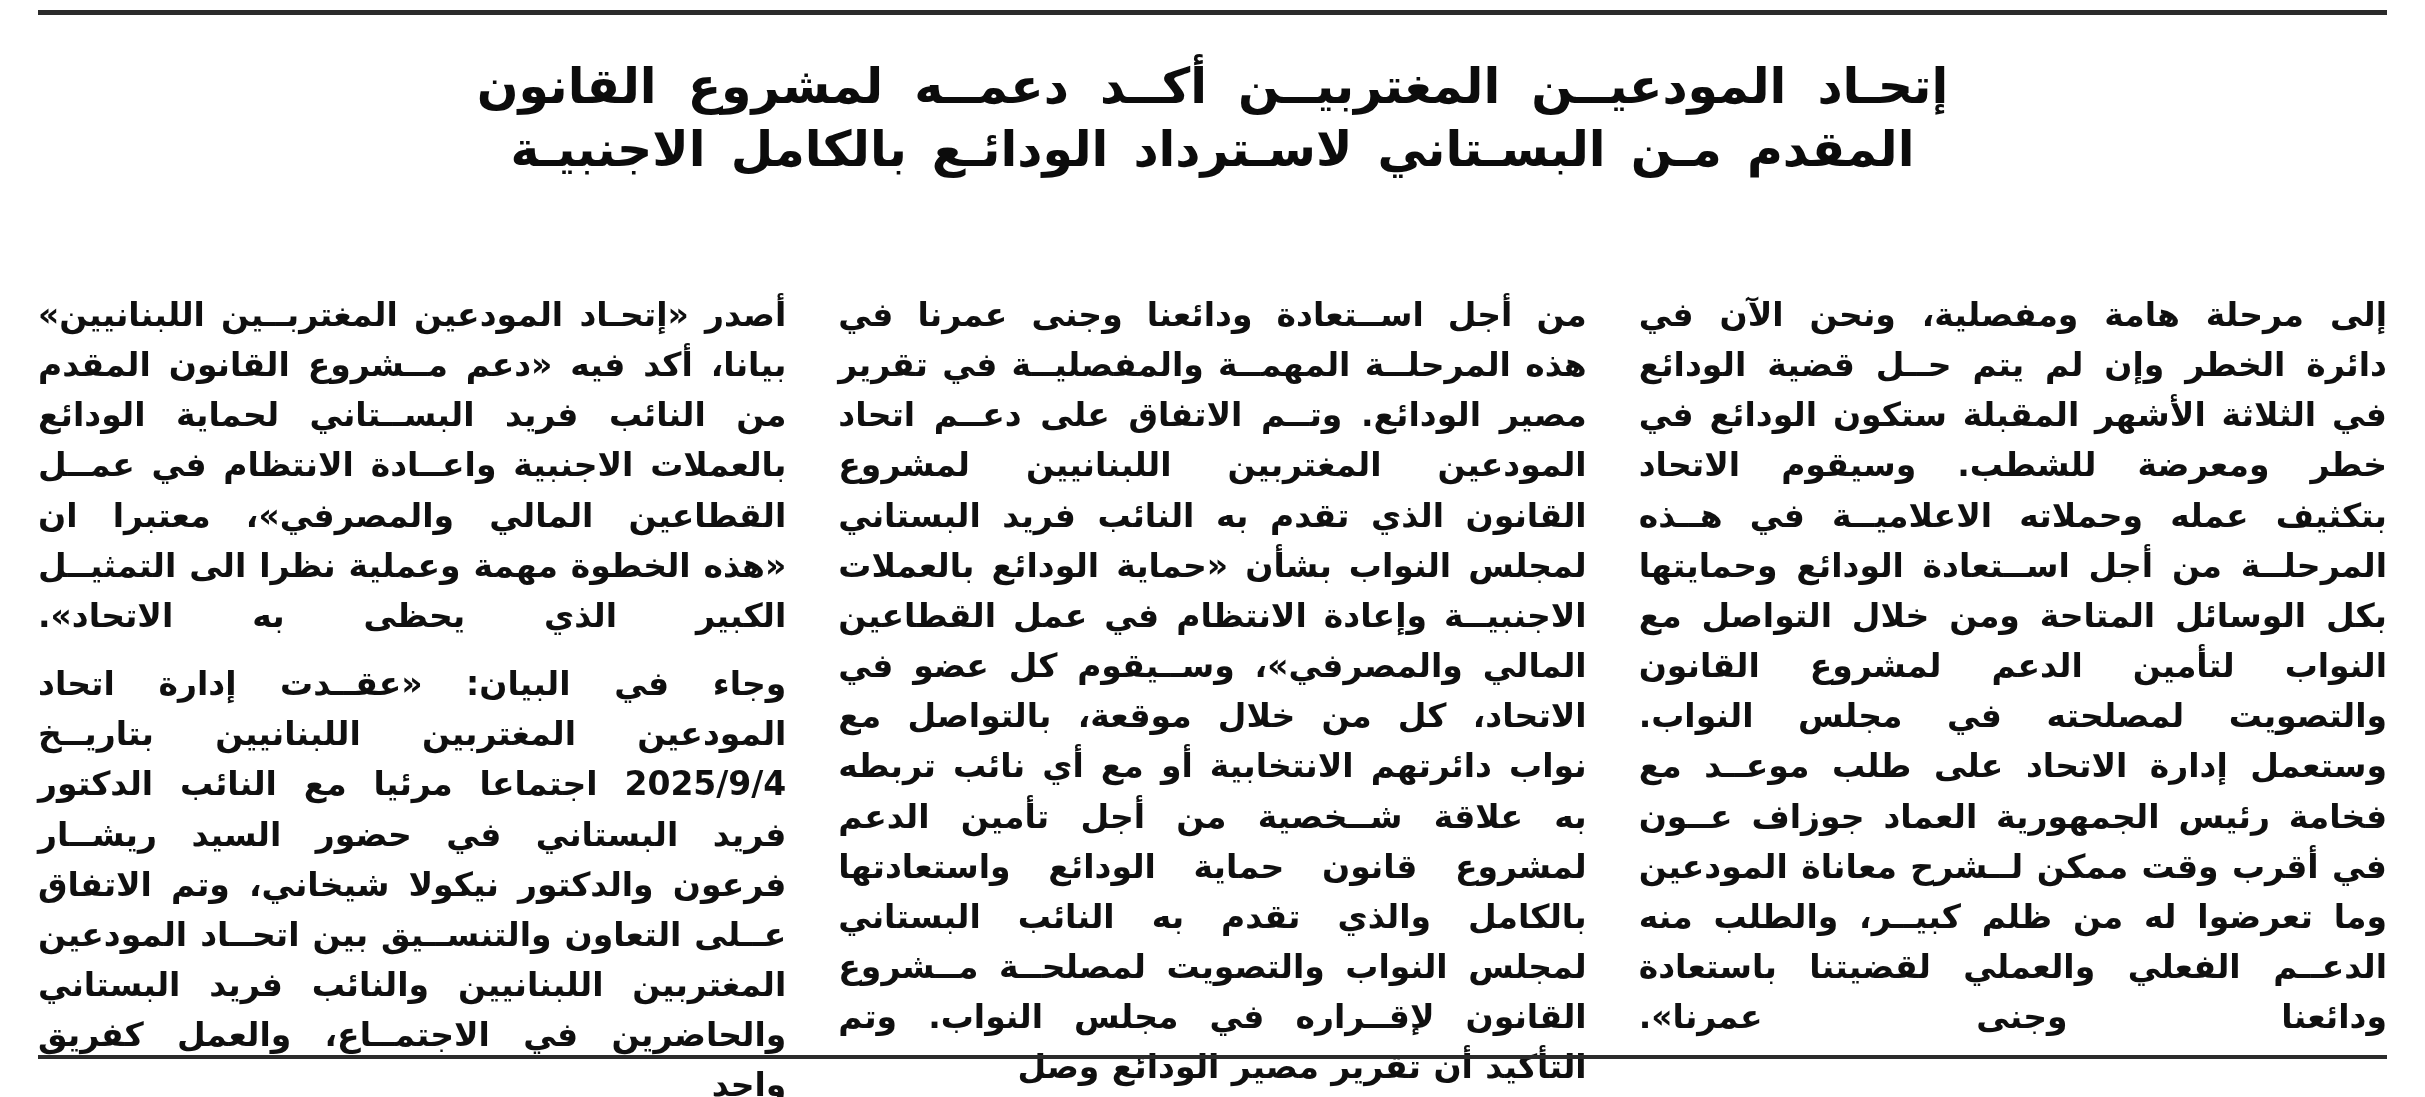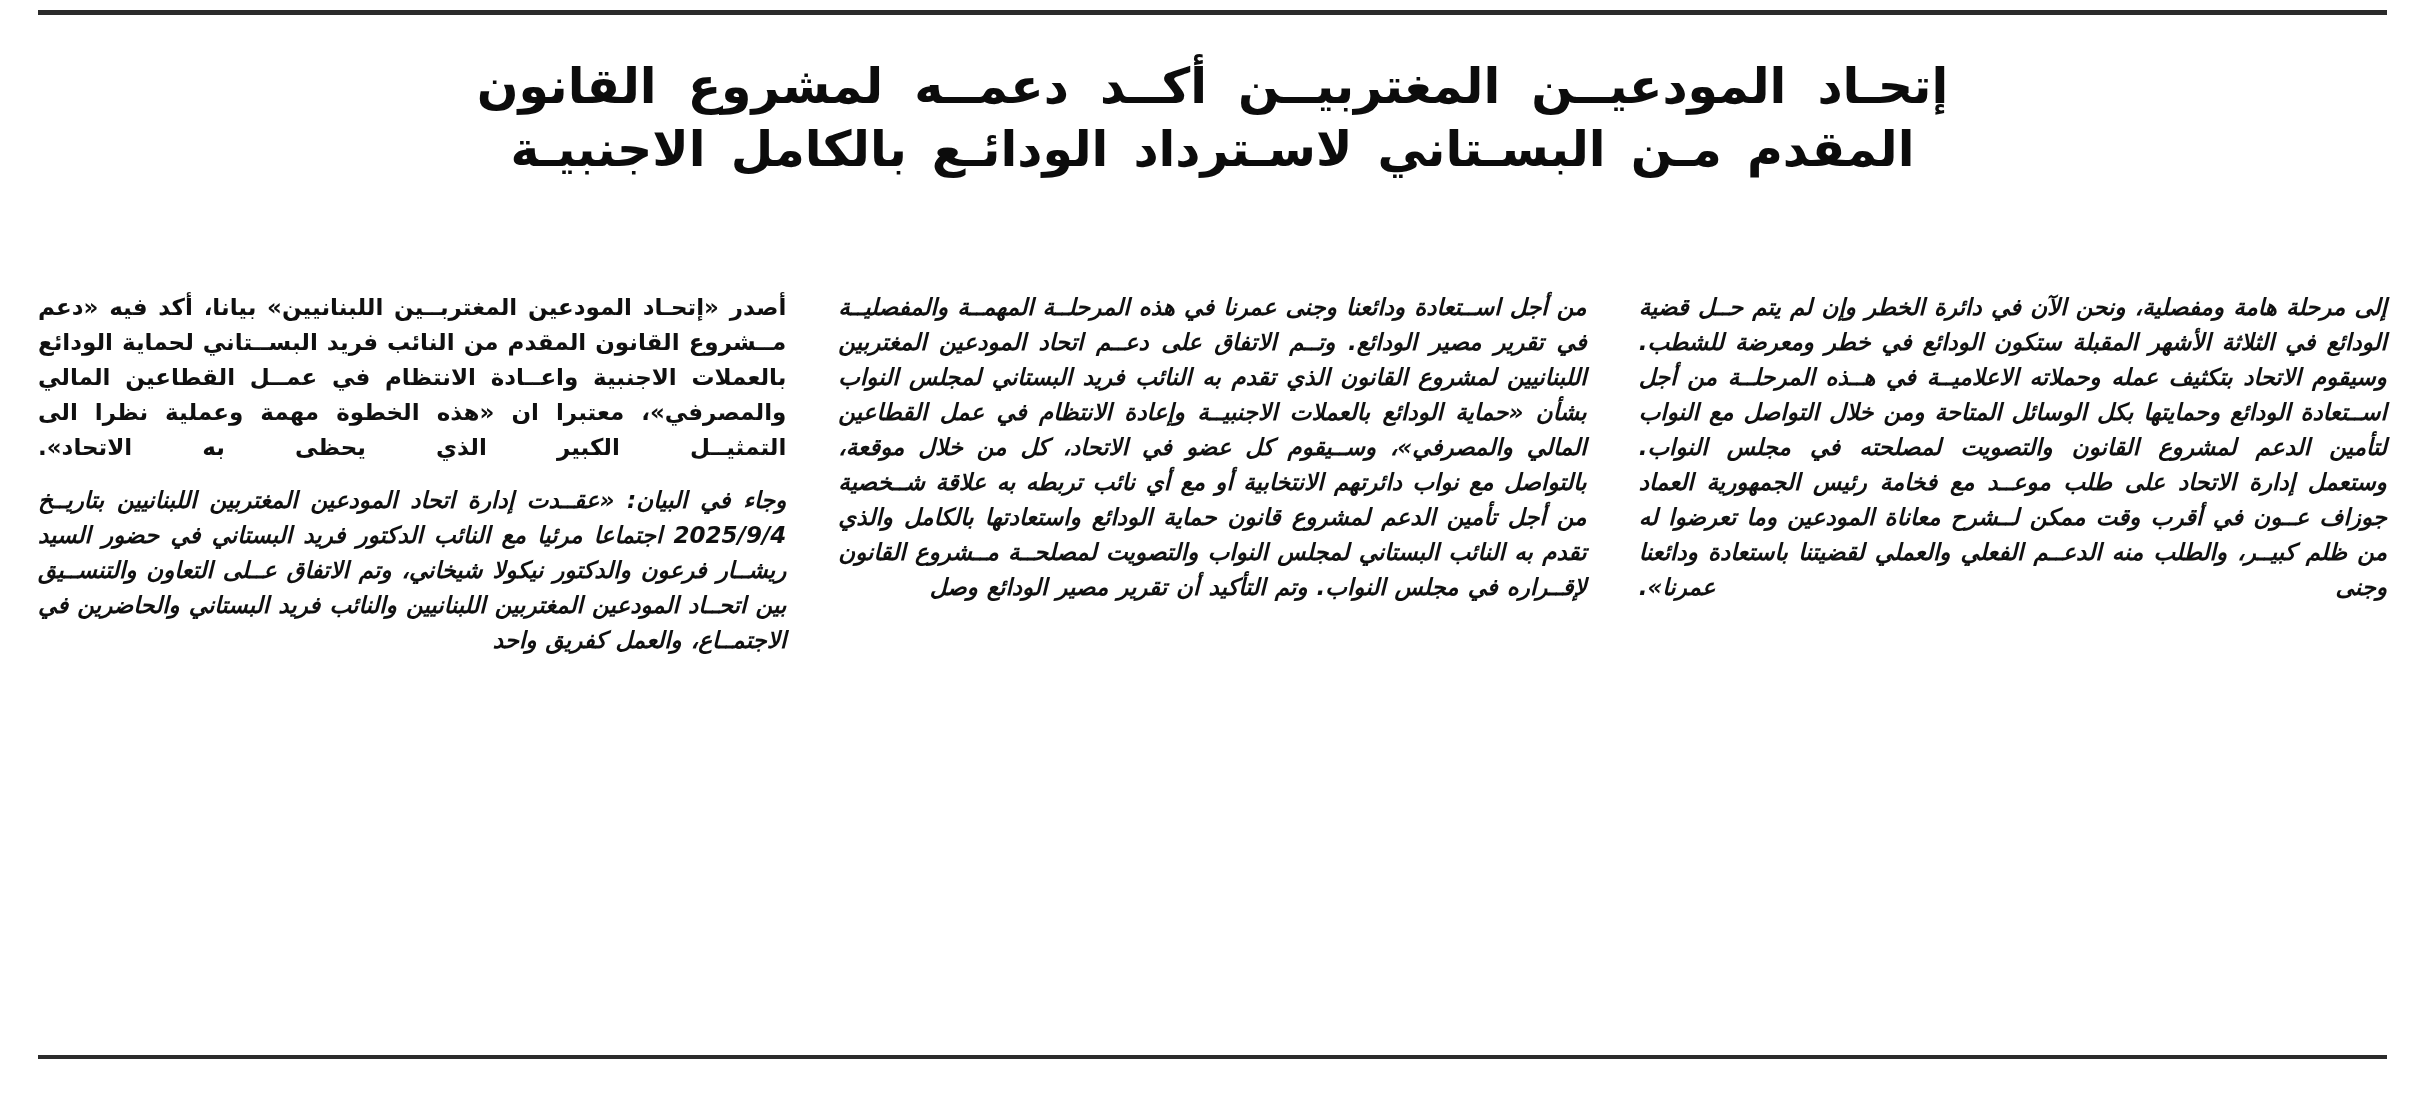--- a/index.html
+++ b/index.html
@@ -69,31 +69,30 @@
     flex-direction: row-reverse;
     gap: 52px;
     direction: rtl;
   }
   .col {
     flex: 1 1 0;
     min-width: 0;
   }
   .col p {
     margin: 0 0 18px 0;
-    font-size: 23px;
+    font-size: 33px;
     line-height: 1.52;
     font-weight: bold;
     text-align: justify;
     text-align-last: justify;
     color: #101010;
     word-spacing: 1px;
   }
   .col p:last-child {
     text-align-last: right;
-    font-style: italic;
   }
   .col.col-left p:last-child {
     text-align-last: justify;
   }
 </style>
 </head>
 <body>
 
 <div class="page">
 

